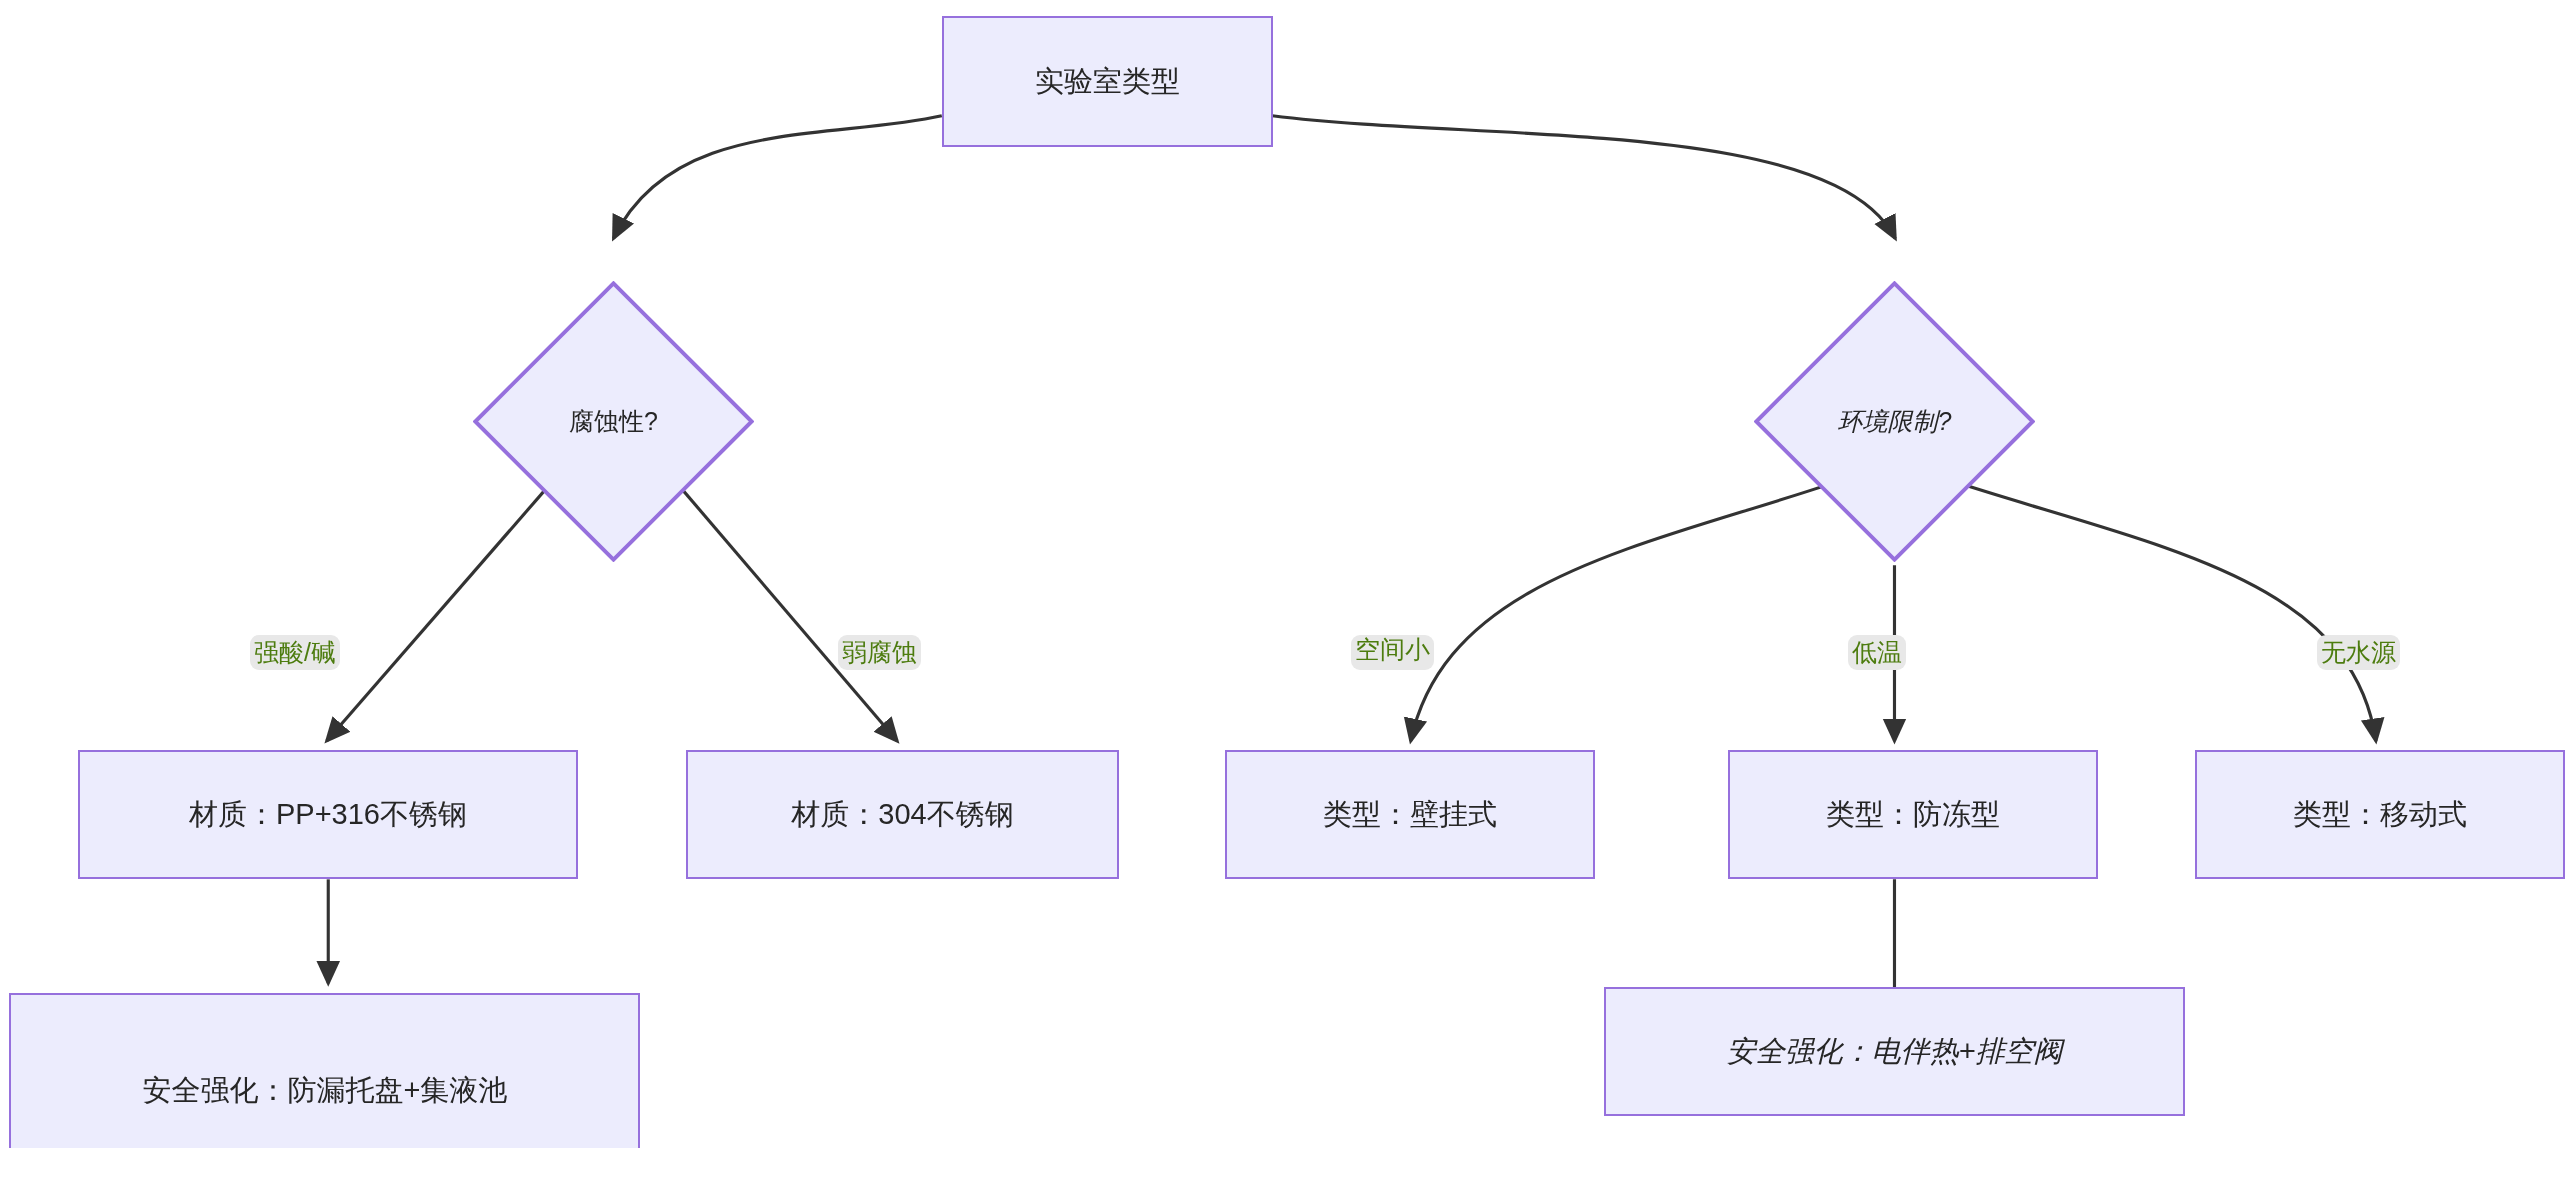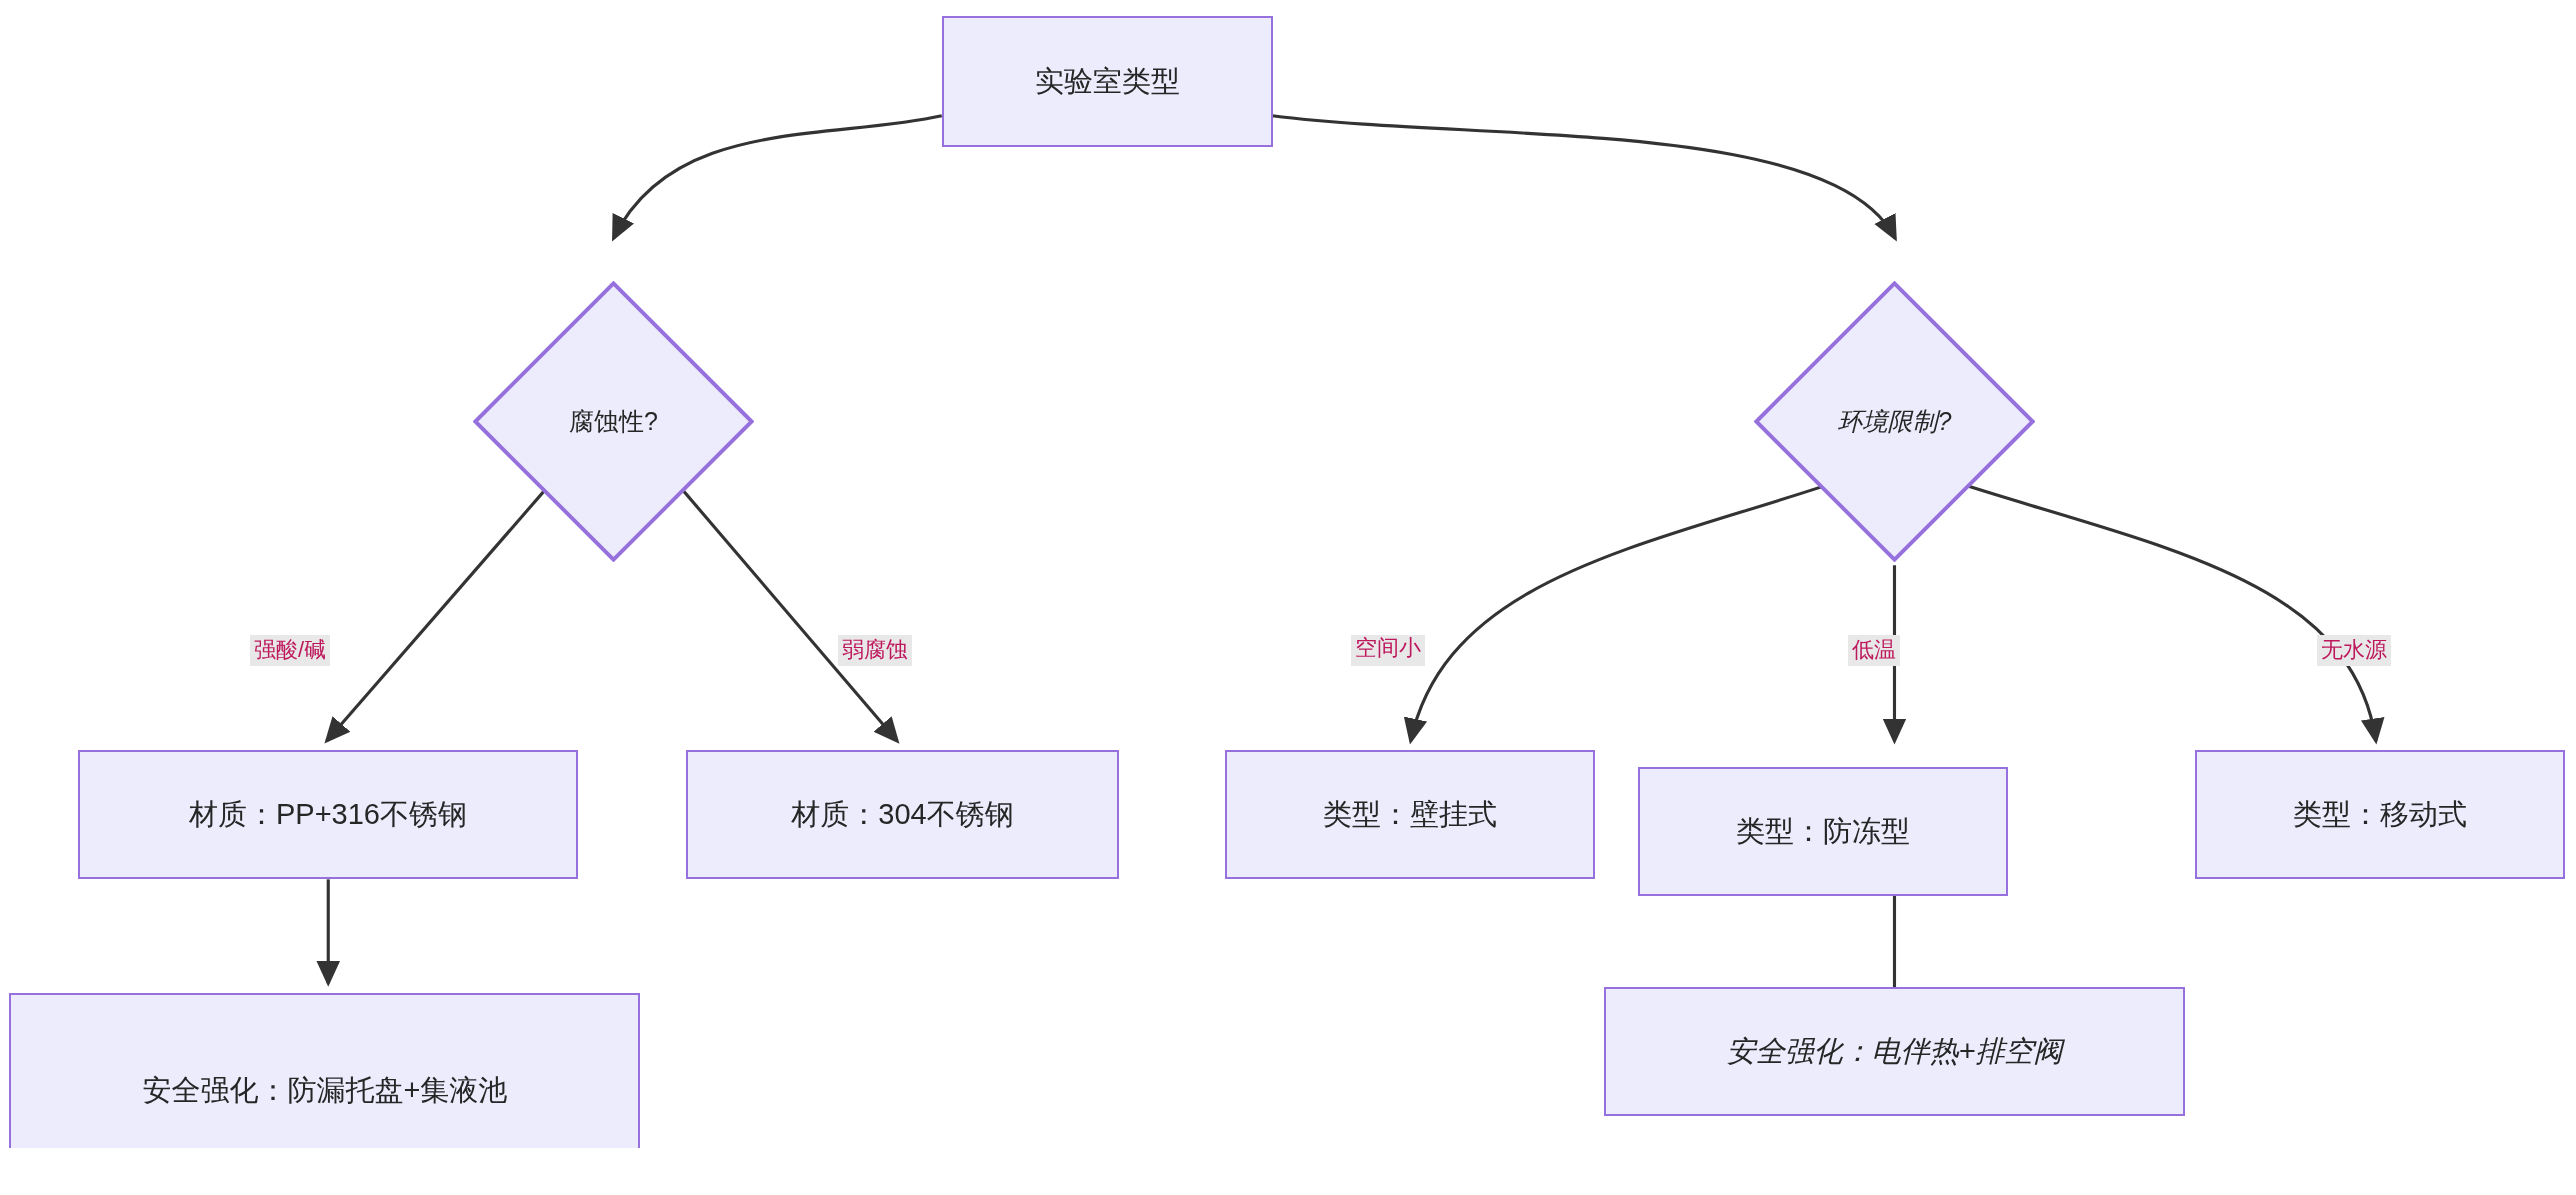--- a/index.html
+++ b/index.html
@@ -63,26 +63,27 @@
     align-items: center;
     justify-content: center;
     color: #262626;
     font-size: 25px;
     text-align: center;
     pointer-events: none;
   }
   .edge-label {
     position: absolute;
     background: #e8e8e8;
-    color: #be185d;
-    font-size: 22px;
+    color: #4d7c0f;
+    font-size: 25px;
     line-height: 1.2;
     padding: 2.3px 3.9px;
     white-space: nowrap;
     z-index: 3;
+    border-radius: 9px;
   }
 </style>
 </head>
 <body>
 
 <div id="canvas">
 
   <svg id="edges" viewBox="0 0 3296 1530" xmlns="http://www.w3.org/2000/svg">
     <defs>
       <marker id="arrow" markerWidth="9" markerHeight="9" refX="7.2" refY="4.5" orient="auto" markerUnits="strokeWidth">
@@ -142,21 +143,21 @@
   </div>
 
   <div class="node" style="left:686px; top:750px; width:433px; height:129px;">
     <span class="node-text">材质：304不锈钢</span>
   </div>
 
   <div class="node" style="left:1225px; top:750px; width:370px; height:129px;">
     <span class="node-text">类型：壁挂式</span>
   </div>
 
-  <div class="node" style="left:1638px; top:750px; width:370px; height:129px;margin-top:17px;">
+  <div class="node" style="left:1728px; top:750px; width:370px; height:129px;">
     <span class="node-text">类型：防冻型</span>
   </div>
 
   <div class="node" style="left:2195px; top:750px; width:370px; height:129px;">
     <span class="node-text">类型：移动式</span>
   </div>
 
   <div class="node" style="left:9.4px; top:993px; width:631px; height:195px; padding-left:47px; padding-right:47px;">
     <span class="node-text">安全强化：防漏托盘+集液池</span>
   </div>

